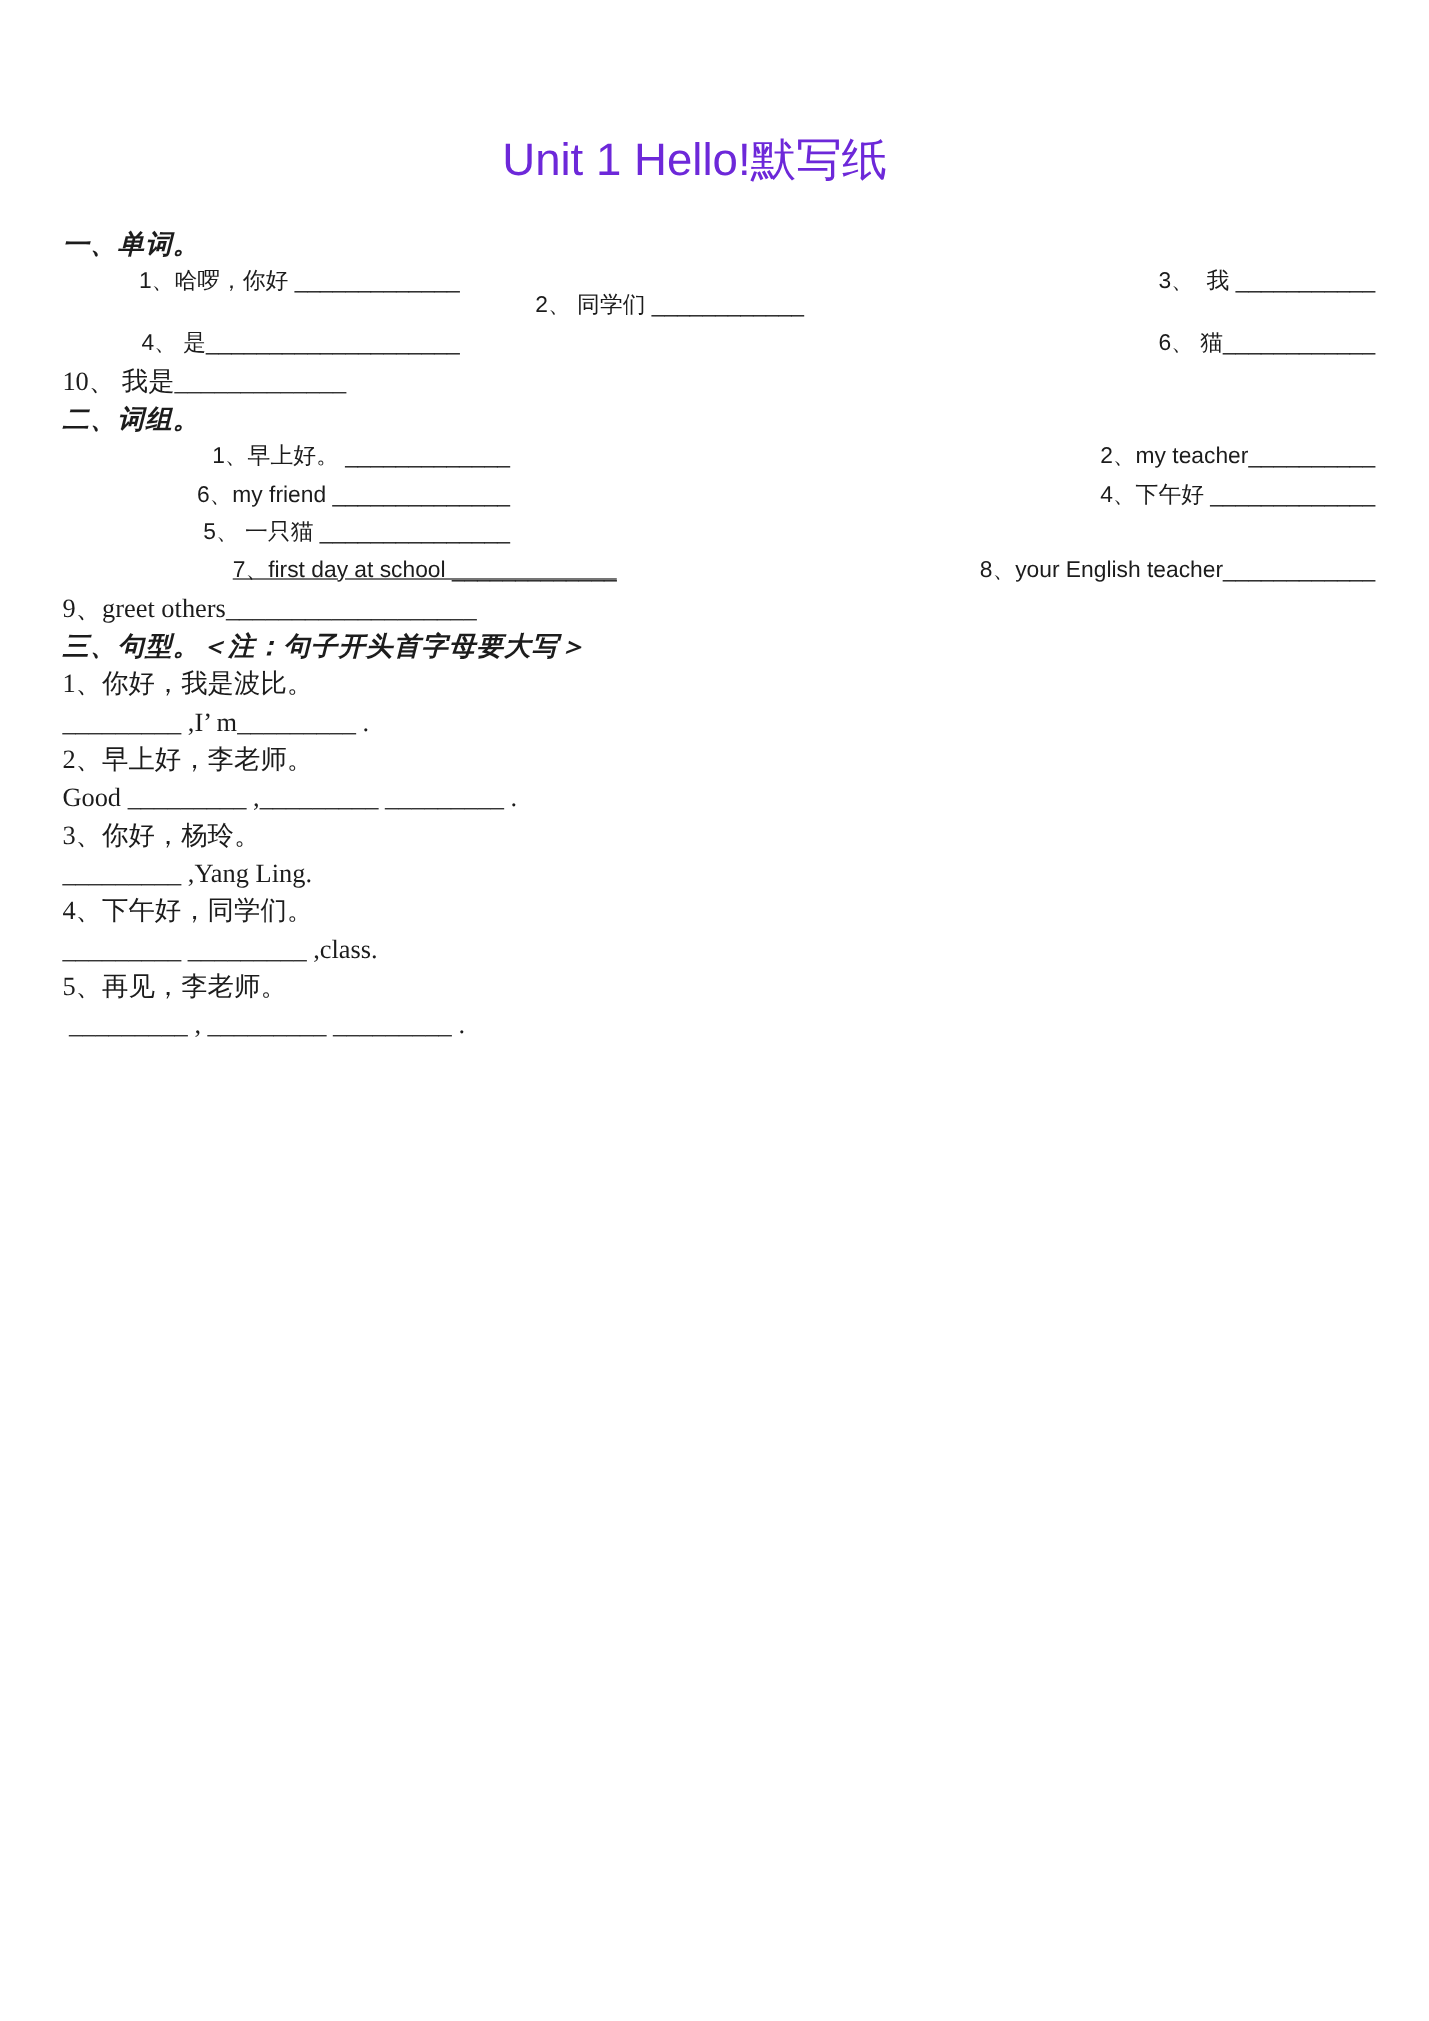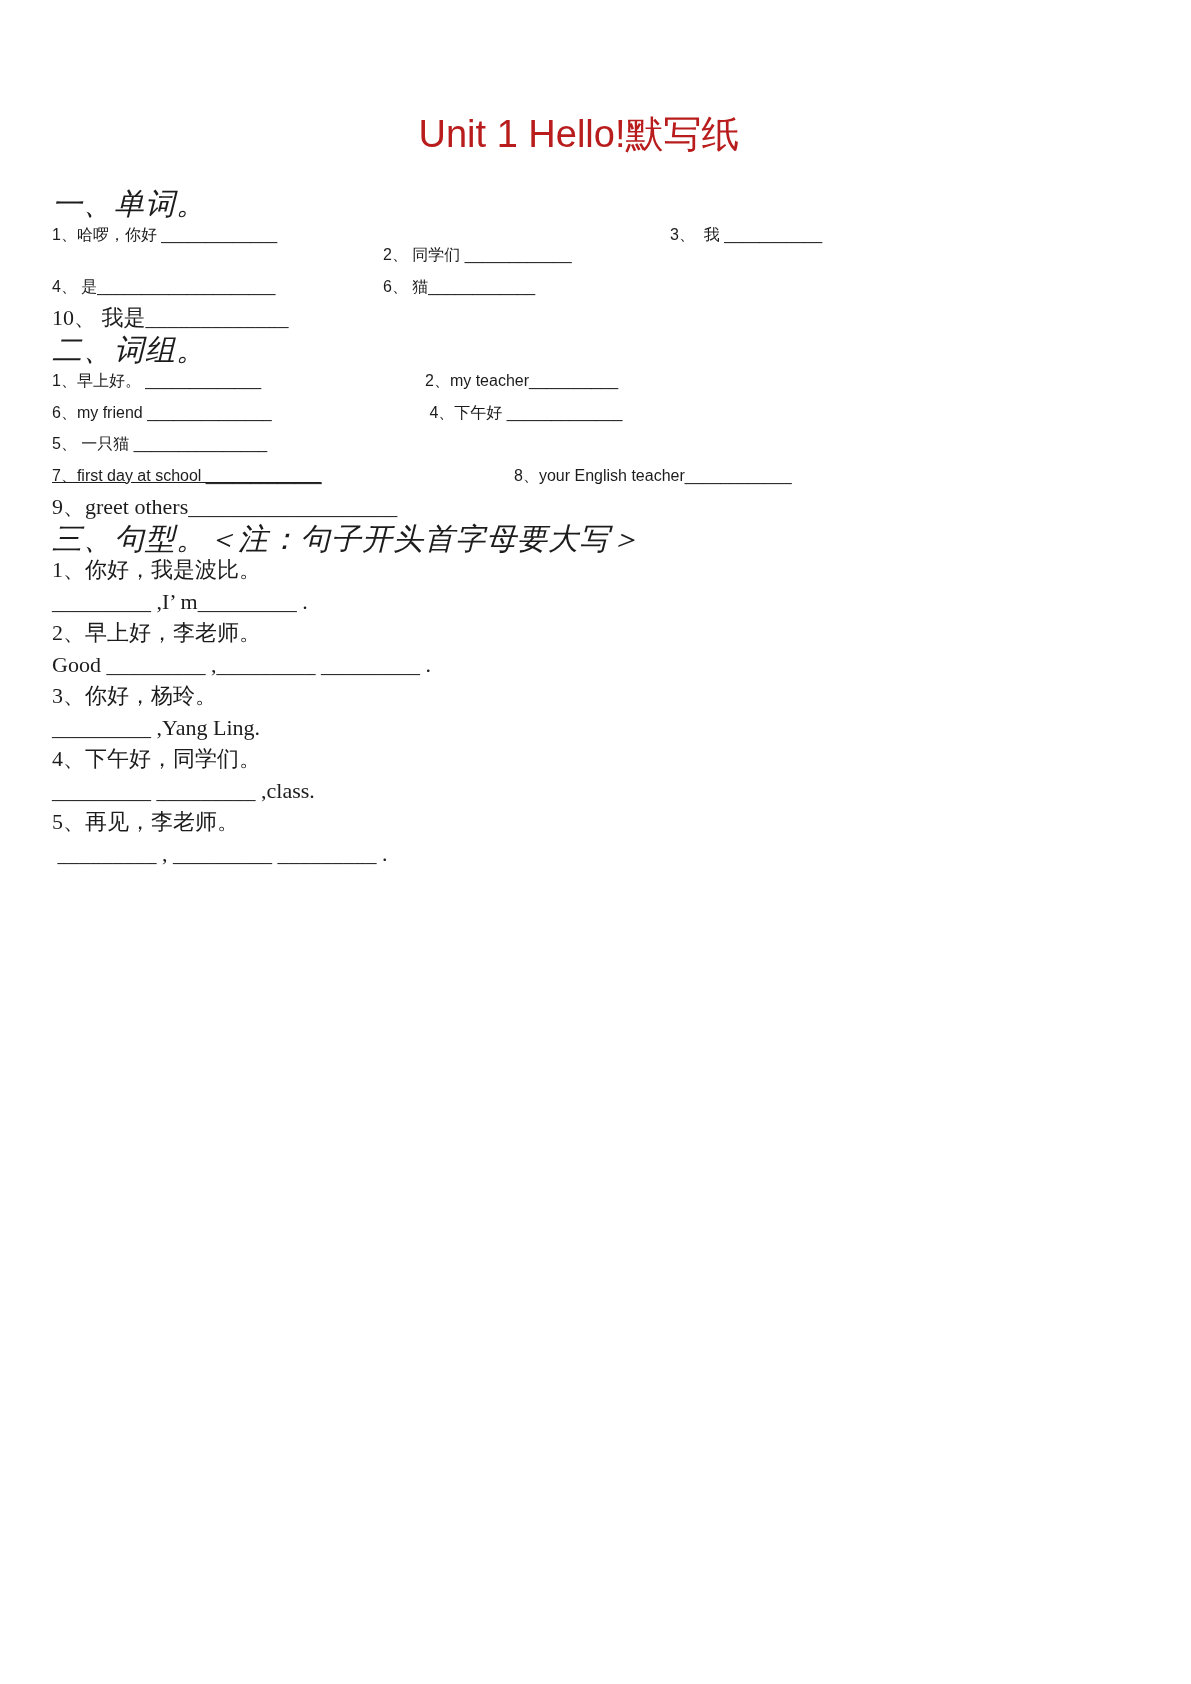--- a/index.html
+++ b/index.html
@@ -19,44 +19,46 @@
   }
   .content {
     padding: 112px 45px 0 52px;
     box-sizing: border-box;
   }
   .title {
     font-size: 38px;
     font-weight: 400;
     text-align: center;
     margin: 0 40px 30px 0;
-    color: #b91c1c;
+    color: #6d28d9;
     letter-spacing: 0;
     line-height: 1.2;
     white-space: pre;
   }
   
   .sec-heading {
     font-family: "Liberation Serif", "DejaVu Serif", serif;
     font-style: italic;
-    font-size: 30px;
+    font-size: 22px;
     line-height: 31.5px;
     white-space: pre;
     letter-spacing: 1px;
+    font-weight: bold;
   }
   .line {
     font-size: 22px;
     line-height: 31.5px;
     white-space: pre;
     font-family: Liberation Serif, serif;
   }
   .row {
     display: flex;
-    font-size: 16px;
+    font-size: 19px;
     line-height: 31.5px;
+    text-align: right;
   }
   .cell {
     white-space: pre;
     flex-shrink: 0;
   }
   
   .w-c1 { width: 331px; }
   .w-c2 { width: 287px; margin-top: 20px; }
   .w-c3 { flex: 1 1 auto; }
   

